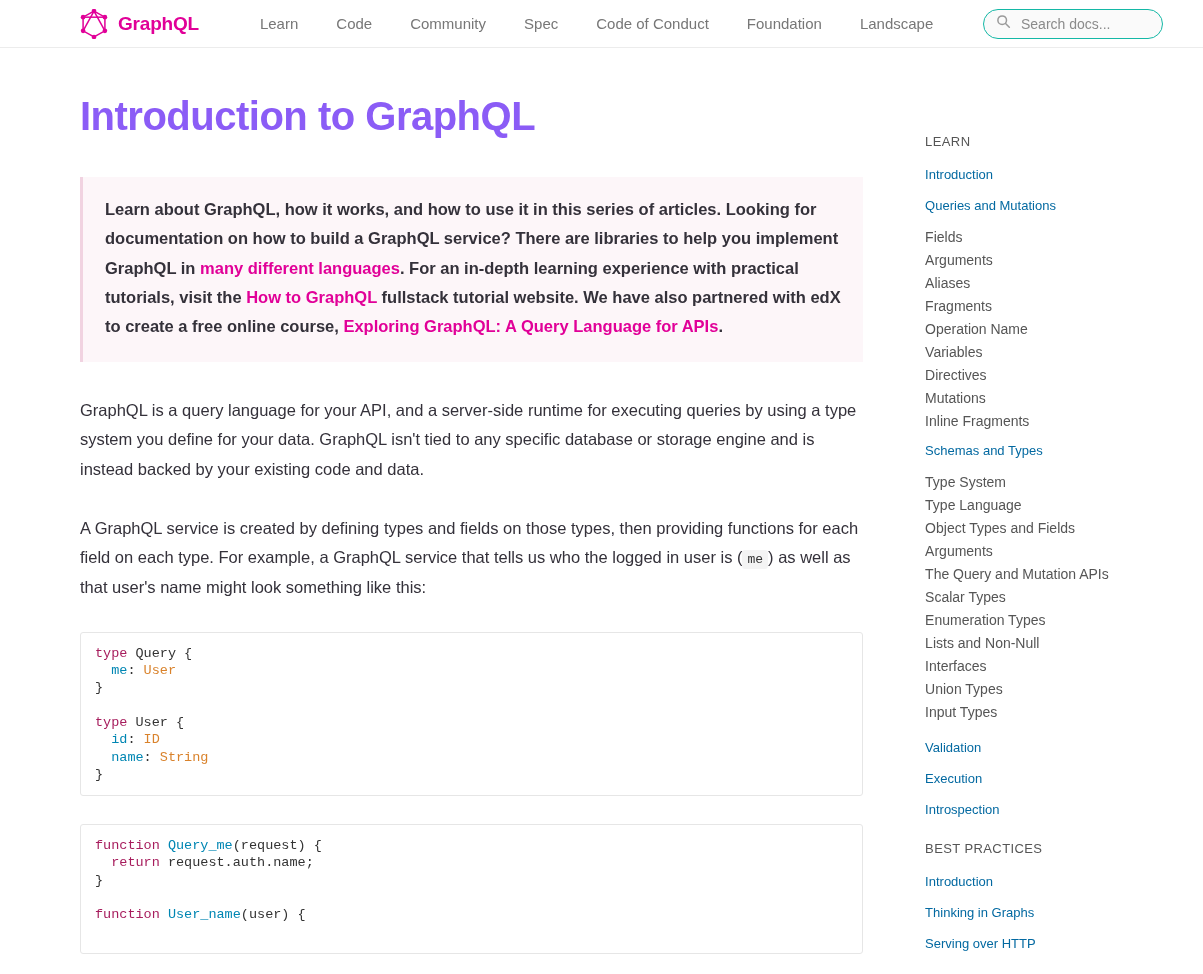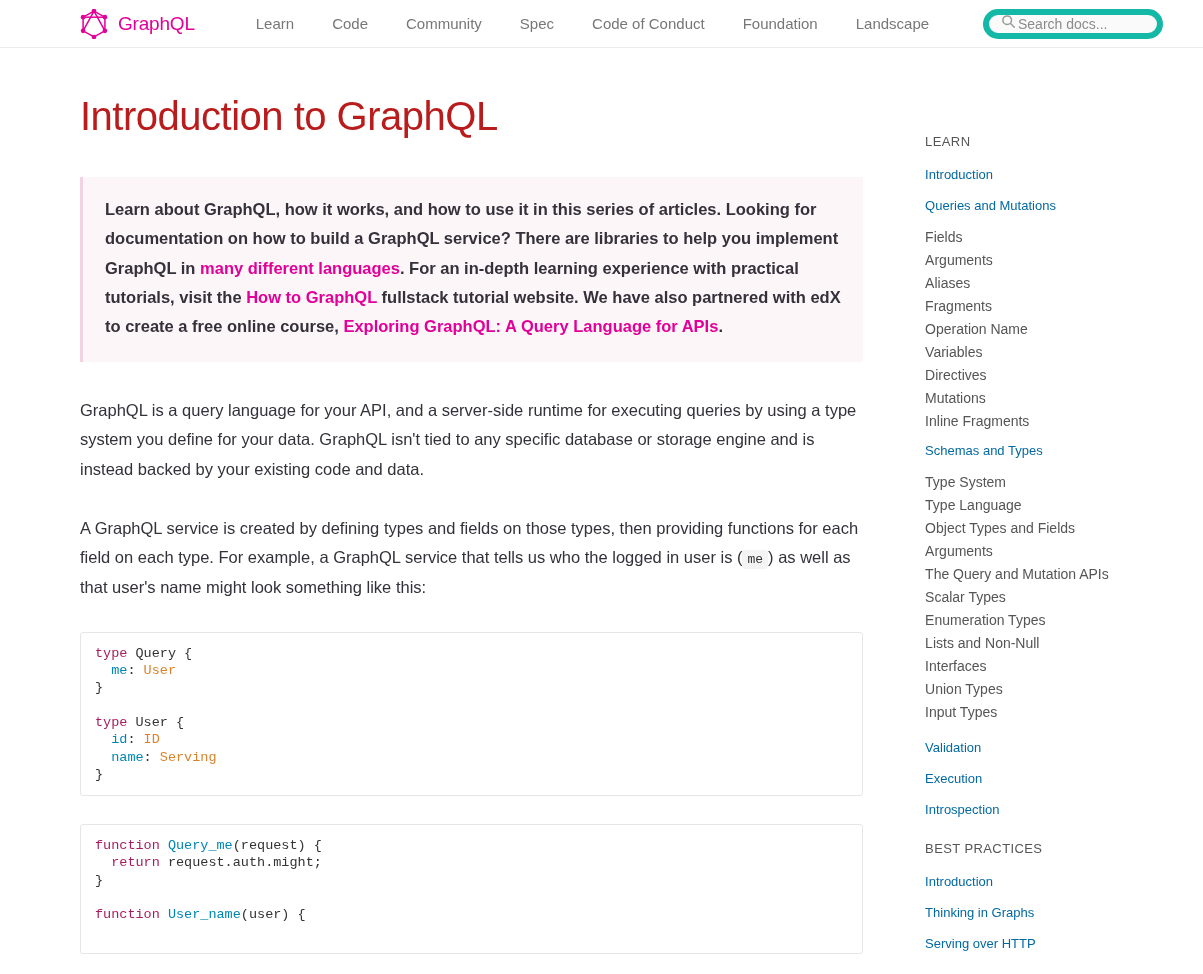--- a/index.html
+++ b/index.html
@@ -24,21 +24,21 @@
   .brand {
     display: flex;
     align-items: center;
     gap: 10px;
     margin-right: 42px;
     text-decoration: none;
   }
   .brand-logo { width: 28px; height: 30px; display: block; }
   .brand-name {
     font-size: 19px;
-    font-weight: normal;
+    font-weight: bold;
     color: #e10098;
     letter-spacing: -0.2px;
   }
   .nav {
     display: flex;
     align-items: center;
     gap: 0px;
   }
   .nav-item {
     font-size: 15px;
@@ -47,26 +47,27 @@
     white-space: nowrap;
     cursor: pointer;
   }
   .search-wrap {
     margin-left: auto;
     position: relative;
   }
   .search-box {
     width: 180px;
     height: 30px;
-    border: 6px solid #14b8a6;
+    border: 1px solid #14b8a6;
     border-radius: 16px;
     background: #fafafa;
     display: flex;
     align-items: center;
     padding: 0 12px;
+    gap: 8px;
   }
   .search-input {
     border: none;
     outline: none;
     background: transparent;
     font-size: 14px;
     font-family: "Liberation Sans", sans-serif;
     color: #555;
     width: 100%;
   }
@@ -84,23 +85,23 @@
   .sidebar {
     width: 240px;
     margin-left: 62px;
     padding-top: 86px;
     font-size: 13.5px;
   }
 
   
   h1.title {
     font-size: 40px;
-    font-weight: normal;
+    font-weight: bold;
     margin: 0 0 38px 0;
-    color: #b91c1c;
+    color: #8b5cf6;
     letter-spacing: -0.5px;
   }
   .callout {
     background: #fdf6f9;
     border-left: 3px solid #f1d3e1;
     padding: 18px 22px 20px 22px;
     margin-bottom: 34px;
   }
   .callout p {
     margin: 0;
@@ -232,26 +233,26 @@
     <p class="para">GraphQL is a query language for your API, and a server-side runtime for executing queries by using a type system you define for your data. GraphQL isn't tied to any specific database or storage engine and is instead backed by your existing code and data.</p>
 
     <p class="para"><span>A GraphQL service is created by defining types and fields on those types, then providing functions for each field on each type. For example, a GraphQL service that tells us who the logged in user is (</span><code class="inline">me</code><span>) as well as that user's name might look something like this:</span></p>
 
     <pre class="codeblock"><span class="k-type">type</span><span class="k-plain"> Query</span><span class="k-plain"> {</span>
 <span class="k-field">  me</span><span class="k-plain">:</span><span class="k-tname"> User</span>
 <span class="k-plain">}</span>
 
 <span class="k-type">type</span><span class="k-plain"> User</span><span class="k-plain"> {</span>
 <span class="k-field">  id</span><span class="k-plain">:</span><span class="k-tname"> ID</span>
-<span class="k-field">  name</span><span class="k-plain">:</span><span class="k-tname"> Serving</span>
+<span class="k-field">  name</span><span class="k-plain">:</span><span class="k-tname"> String</span>
 <span class="k-plain">}</span></pre>
 
 
     <pre class="codeblock"><span class="k-fn">function</span><span class="k-name"> Query_me</span><span class="k-plain">(request) {</span>
-<span class="k-ret">  return</span><span class="k-plain"> request.auth.might;</span>
+<span class="k-ret">  return</span><span class="k-plain"> request.auth.name;</span>
 <span class="k-plain">}</span>
 
 <span class="k-fn">function</span><span class="k-name"> User_name</span><span class="k-plain">(user) {</span>
 
 </pre>
 
   </div>
 
   <div class="sidebar">
     <div class="side-head">LEARN</div>

